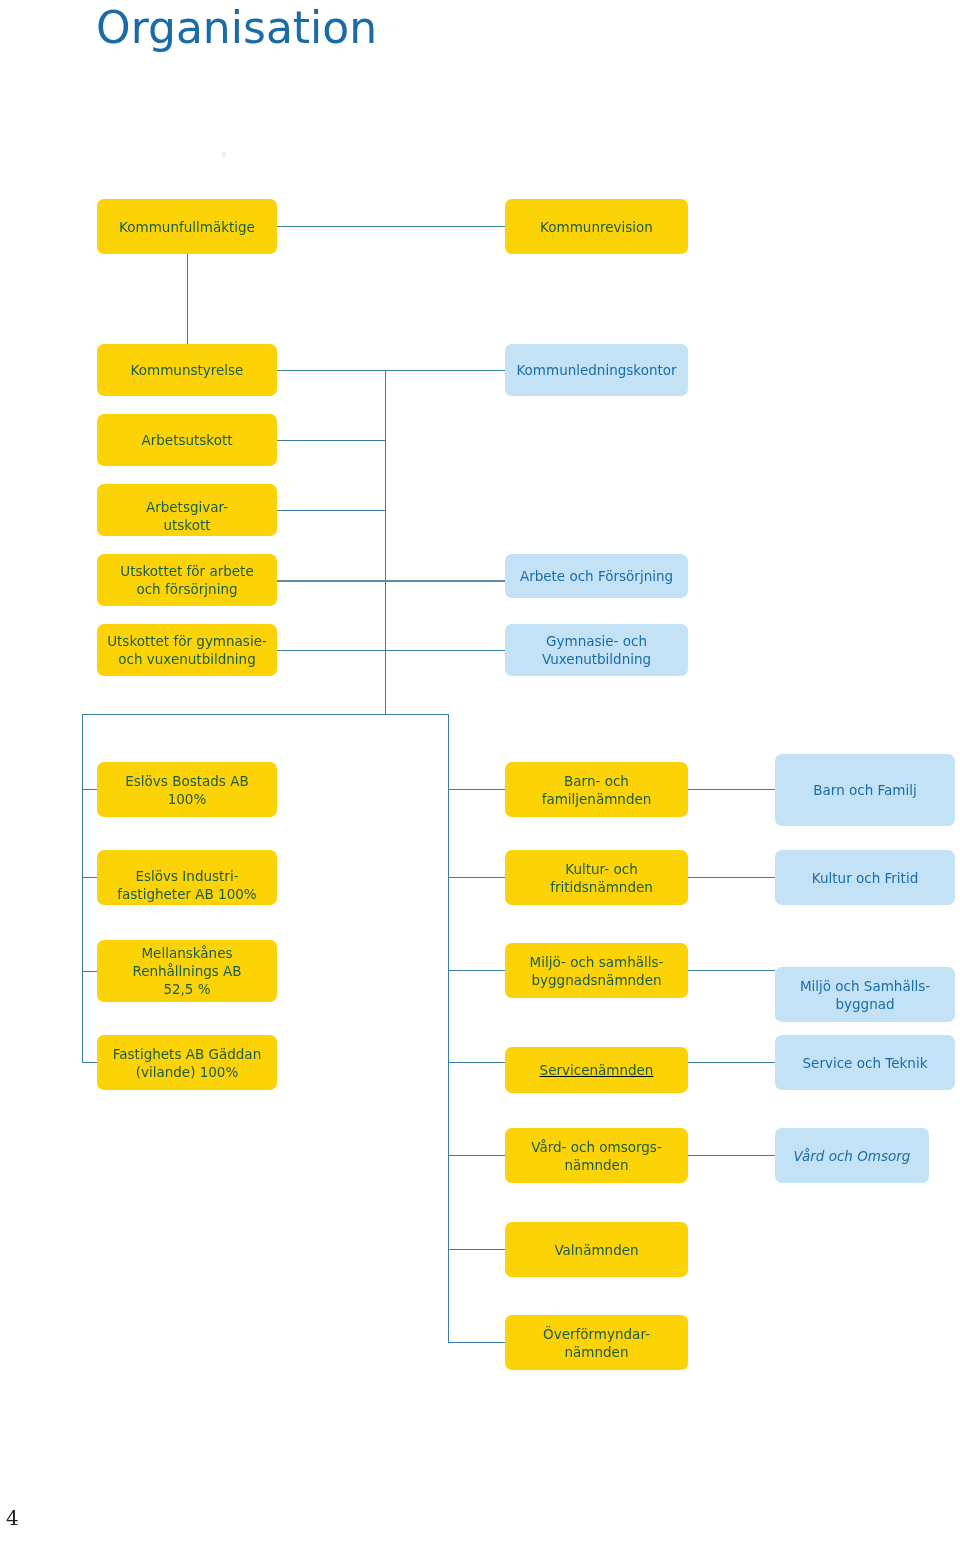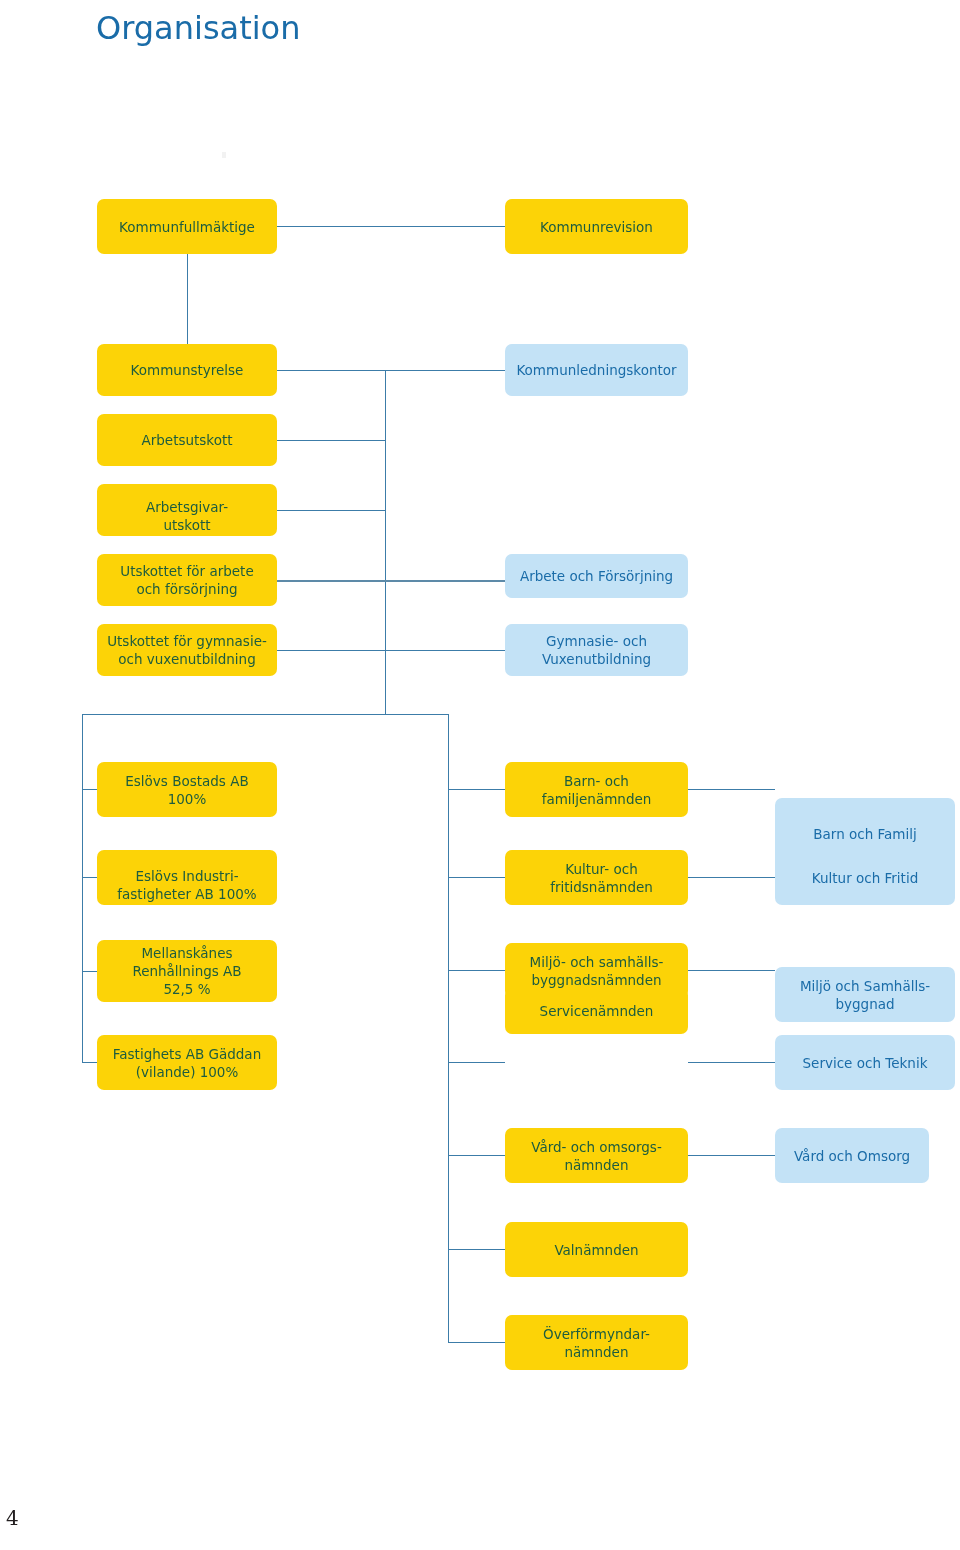--- a/index.html
+++ b/index.html
@@ -16,21 +16,21 @@
     height: 1550px;
     background: #ffffff;
     overflow: hidden;
   }
 
   
   #page-title {
     position: absolute;
     left: 96px;
     top: 2px;
-    font-size: 32px;
+    font-size: 44px;
     line-height: 52px;
     color: #1a6ca8;
     font-family: "DejaVu Sans", sans-serif;
     letter-spacing: 0px;
     white-space: nowrap;
   }
 
   
   #page-number {
     position: absolute;
@@ -199,21 +199,21 @@
     <div class="node yellow" style="left:97px; top:762px; width:180px; height:55px;">
       <span class="label">Eslövs Bostads AB
 100%</span>
     </div>
 
     <div class="node yellow" style="left:505px; top:762px; width:183px; height:55px;">
       <span class="label">Barn- och
 familjenämnden</span>
     </div>
 
-    <div class="node blue" style="left:775px; top:798px; width:180px; height:72px;">
+    <div class="node blue" style="left:775px; top:754px; width:180px; height:72px;">
       <span class="label">Barn och Familj</span>
     </div>
 
     <div class="node yellow" style="left:97px; top:850px; width:180px; height:55px;align-items:flex-end;">
       <span class="label">Eslövs Industri-
 fastigheter AB 100%</span>
     </div>
 
     <div class="node yellow" style="left:505px; top:850px; width:183px; height:55px;padding-left:16px;">
       <span class="label">Kultur- och
@@ -238,34 +238,34 @@
     <div class="node blue" style="left:775px; top:943px; width:180px; height:55px;margin-top:24px;">
       <span class="label">Miljö och Samhälls-
 byggnad</span>
     </div>
 
     <div class="node yellow" style="left:97px; top:1035px; width:180px; height:55px;">
       <span class="label">Fastighets AB Gäddan
 (vilande) 100%</span>
     </div>
 
-    <div class="node yellow" style="left:505px; top:988px; width:183px; height:46px;">
+    <div class="node yellow" style="left:505px; top:1047px; width:183px; height:46px;text-decoration:underline;">
       <span class="label">Servicenämnden</span>
     </div>
 
     <div class="node blue" style="left:775px; top:1035px; width:180px; height:55px;">
       <span class="label">Service och Teknik</span>
     </div>
 
     <div class="node yellow" style="left:505px; top:1128px; width:183px; height:55px;">
       <span class="label">Vård- och omsorgs-
 nämnden</span>
     </div>
 
-    <div class="node blue" style="left:775px; top:1128px; width:154px; height:55px;">
+    <div class="node blue" style="left:775px; top:1128px; width:154px; height:55px;font-style:italic;">
       <span class="label">Vård och Omsorg</span>
     </div>
 
     <div class="node yellow" style="left:505px; top:1222px; width:183px; height:55px;">
       <span class="label">Valnämnden</span>
     </div>
 
     <div class="node yellow" style="left:505px; top:1315px; width:183px; height:55px;">
       <span class="label">Överförmyndar-
 nämnden</span>

